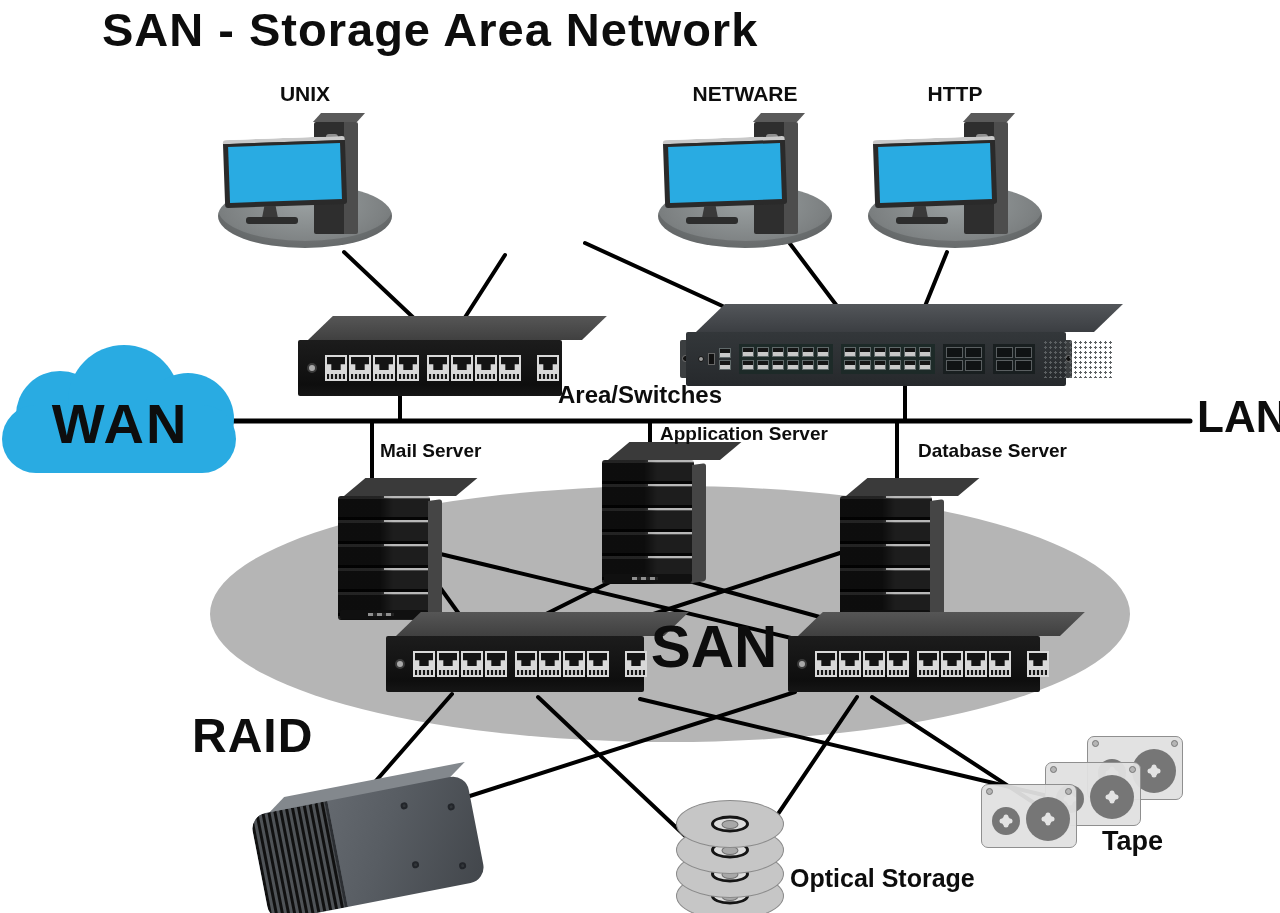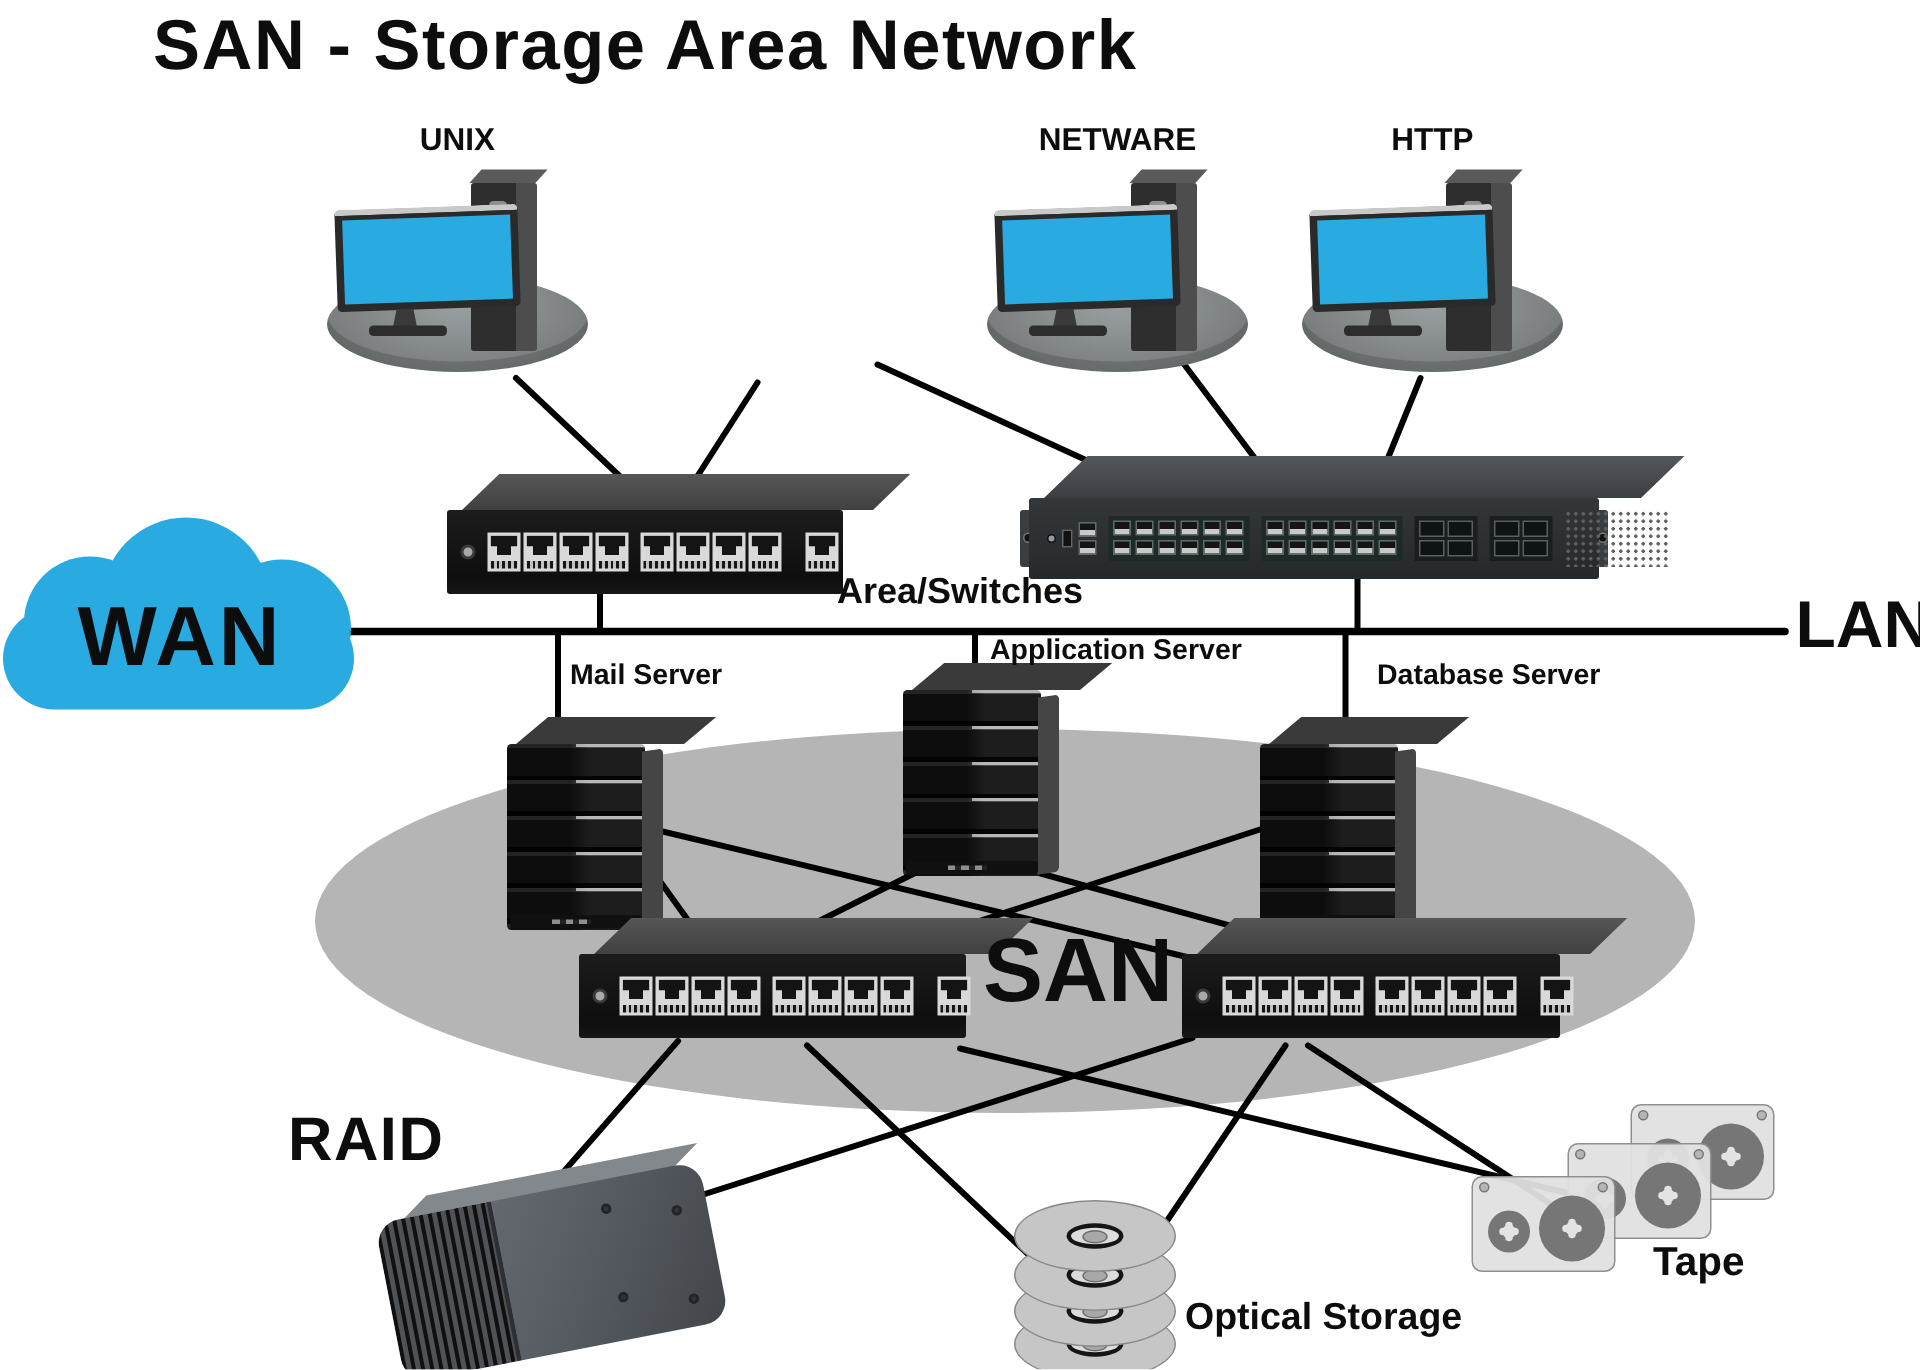--- a/index.html
+++ b/index.html
@@ -9,23 +9,23 @@
     background:#ffffff; font-family:"Liberation Sans", sans-serif; color:#0d0d0d;
   }
   .abs { position:absolute; }
 
   
   #title { left:102px; top:2px; font-size:47px; font-weight:bold; letter-spacing:1px; z-index:3;text-align:center; }
   .client-label { top:0; left:0; right:0; text-align:center; font-size:21px; font-weight:bold; }
   #hubs-label { left:500px; top:381px; width:280px; text-align:center; font-size:24px; font-weight:bold; z-index:3; }
   #lan-label { left:1197px; top:392px; font-size:44px; font-weight:bold; z-index:3; }
   #wan-label { left:0; top:46px; width:100%; text-align:center; font-size:56px; font-weight:bold; letter-spacing:2px; z-index:3; }
-  #san-label { left:646px; top:612px; width:136px; text-align:right; font-size:60px; font-weight:bold; z-index:3; }
+  #san-label { left:646px; top:612px; width:136px; text-align:center; font-size:60px; font-weight:bold; z-index:3; }
   .server-label { font-size:19px; font-weight:bold; z-index:3; }
-  #raid-label { left:192px; top:736px; font-size:41px; font-weight:bold; letter-spacing:1px; z-index:3; }
+  #raid-label { left:192px; top:708px; font-size:48px; font-weight:bold; letter-spacing:1px; z-index:3; }
   #optical-label { left:790px; top:864px; font-size:25px; font-weight:bold; z-index:3; }
   #tape-label { left:1102px; top:826px; font-size:27px; font-weight:bold; z-index:3; }
 
   
   #san-ellipse { left:210px; top:486px; width:920px; height:256px; border-radius:50%;
     background:#b5b5b5; z-index:0; }
   #links { left:0; top:0; width:1280px; height:913px; z-index:1; }
   .comp { z-index:2; }
 
   

